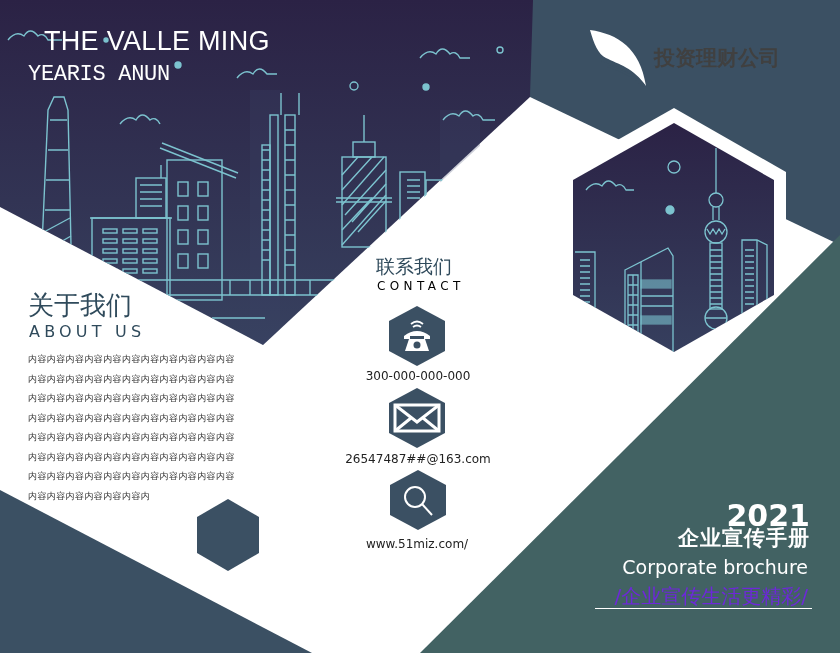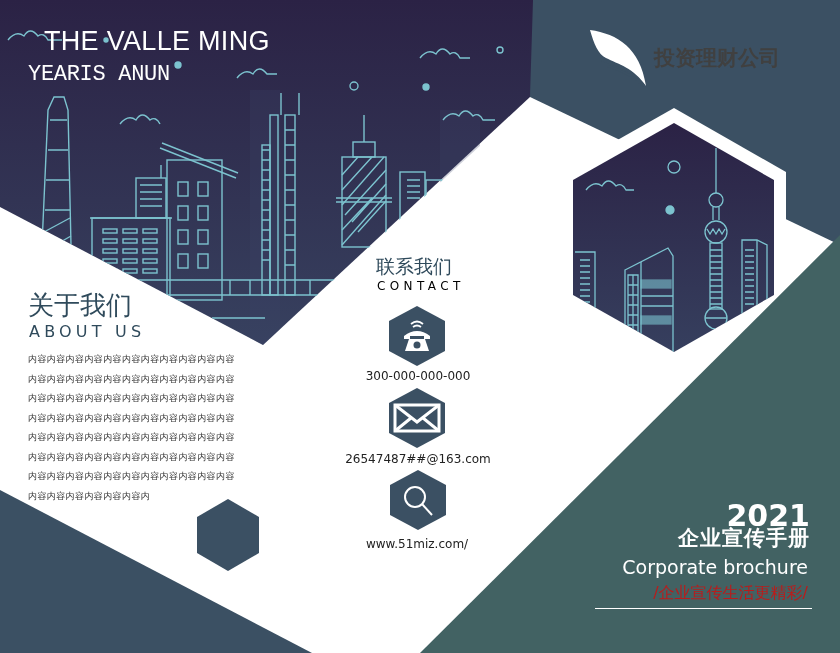--- a/index.html
+++ b/index.html
@@ -12,21 +12,21 @@
   .about-cn{left:28px;top:288px;font-size:26px;color:#2f4a5b;}
   .about-en{left:29px;top:322px;font-size:16px;color:#2f4a5b;letter-spacing:4.2px;}
   .body-text{left:28px;top:350px;width:215px;font-size:9px;line-height:19.5px;color:#333;}
   .body-text div{white-space:nowrap;letter-spacing:0.4px;}
   .contact-cn{left:376px;top:254px;font-size:19px;color:#2f4a5b;}
   .contact-en{left:377px;top:279px;font-size:12px;color:#000000;letter-spacing:4.4px;}
   .info{font-size:12px;color:#222;text-align:center;width:180px;}
   .year{right:30px;top:490px;font-size:30px;font-weight:bold;color:#ffffff;text-align:right;margin-top:8px;}
   .big-cn{right:30px;top:524px;font-size:21px;font-weight:bold;color:#ffffff;text-align:right;letter-spacing:1px;}
   .corp-en{right:32px;top:556px;font-size:19px;color:#ffffff;text-align:right;margin-left:40px;}
-  .slogan{right:32px;top:583px;font-size:16px;color:#b91c1c;text-align:right;}
+  .slogan{right:32px;top:583px;font-size:20px;color:#6d28d9;text-align:right;}
   .rule{left:595px;top:608px;width:217px;height:1px;background:#ffffff;}
 </style>
 </head>
 <body>
 
 <svg class="layer" width="840" height="653" viewBox="0 0 840 653">
   <defs>
     <linearGradient id="night" x1="0" y1="0" x2="0" y2="1">
       <stop offset="0" stop-color="#2b2245"></stop>
       <stop offset="1" stop-color="#37415f"></stop>

